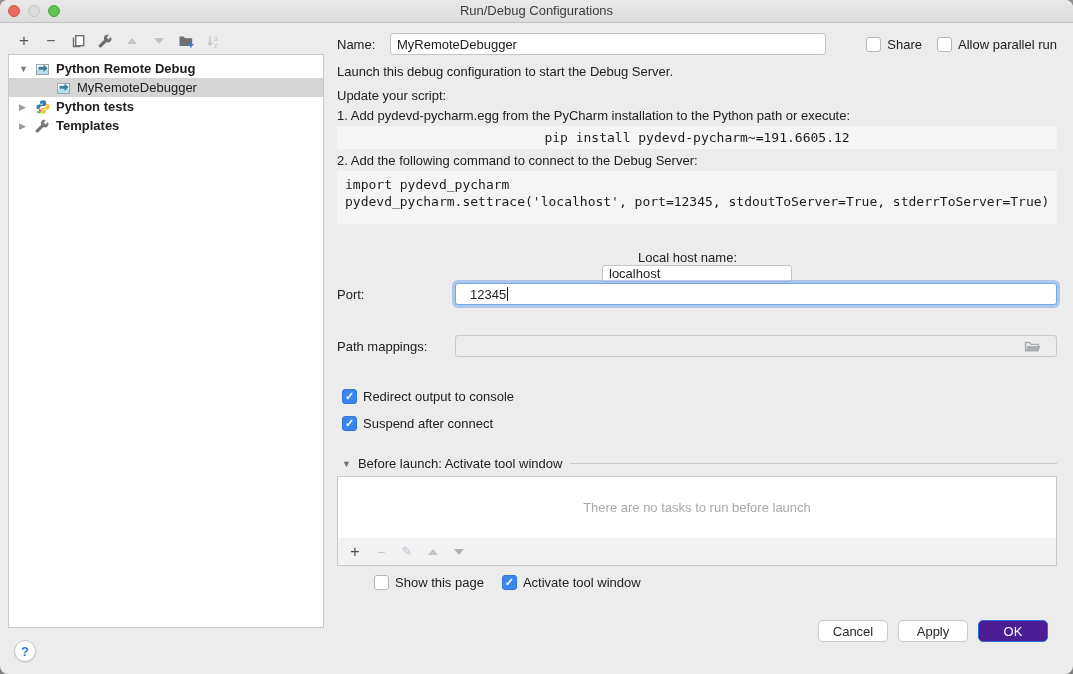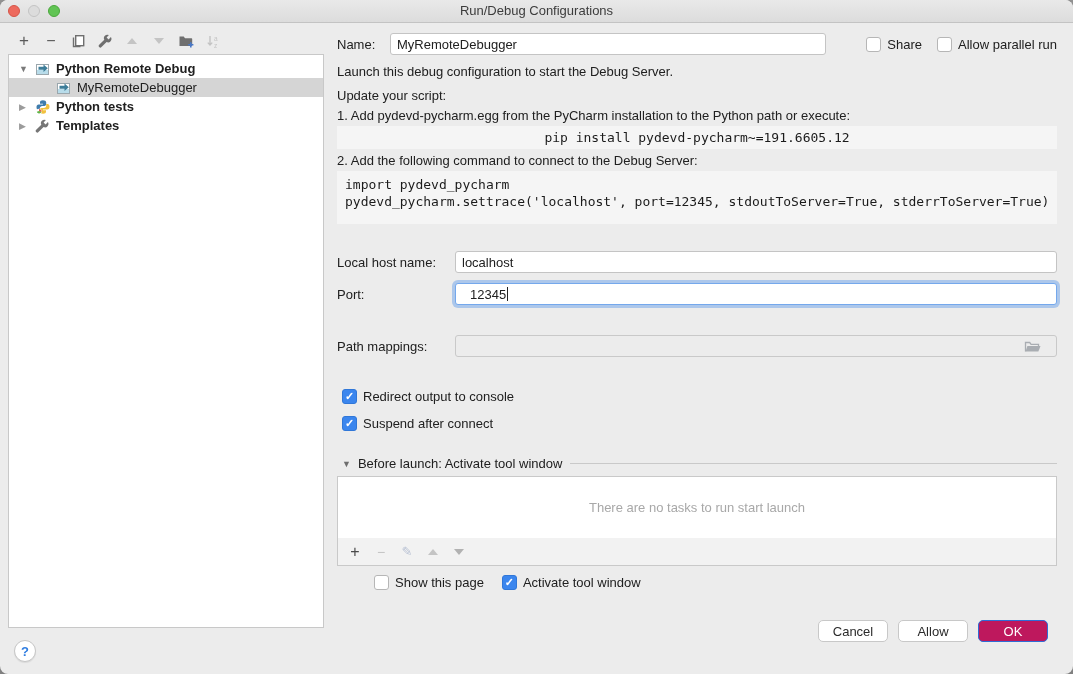--- a/index.html
+++ b/index.html
@@ -48,21 +48,21 @@
   .share-group{margin-left:auto;display:flex;align-items:center;}
   .allow-group{margin-left:15px;display:flex;align-items:center;}
   .para{position:absolute;left:0;line-height:16px;}
   .codeblock{position:absolute;left:0;width:720px;background:#f5f5f5;font-family:"DejaVu Sans Mono",monospace;
              font-size:13px;color:#1b1b1b;box-sizing:border-box;white-space:pre;}
   .code1{top:126px;padding:3px 8px;line-height:17px;text-align:center;}
   .code2{top:171px;padding:5px 8px 14px 8px;line-height:17px;}
   .field-row{left:0;width:720px;height:24px;}
   .field-row .lbl{width:118px;flex:none;}
   .field-row .txt-input{flex:1;}
-  .host-row{top:250px;}
+  .host-row{top:250px;flex-direction:column;}
   .port-row{top:282px;}
   .fake-input{height:22px;border:1px solid #c4c4c4;border-radius:3px;background:#fff;display:flex;align-items:center;
               padding:0 14px;box-sizing:border-box;flex:1;}
   .fake-input.focused{border:1px solid #74a8ec;box-shadow:0 0 0 3px rgba(120,170,235,.55);}
   .caret{width:1px;height:14px;background:#222;margin-left:1px;}
   .path-row{top:334px;}
   .disabled-field{background:transparent;border:1px solid #c9c9c9;justify-content:flex-end;}
   .check-row{left:5px;height:17px;display:flex;align-items:center;position:absolute;}
   .redirect-row{top:388px;}
   .suspend-row{top:415px;}
@@ -82,21 +82,21 @@
   .page-cbs .second{margin-left:18px;display:flex;align-items:center;}
   .page-cbs .first{display:flex;align-items:center;padding-left:28px;}
   
   .help-btn{position:absolute;left:14px;top:640px;width:22px;height:22px;border-radius:50%;background:#fff;
             border:1px solid #c6c6c6;box-sizing:border-box;display:flex;align-items:center;justify-content:center;
             color:#2f7de1;font-weight:700;font-size:13px;box-shadow:0 1px 1px rgba(0,0,0,.08);cursor:default;}
   .footer-btns{position:absolute;right:25px;top:620px;display:flex;gap:10px;}
   .btn{min-width:70px;height:22px;border-radius:5px;border:1px solid #c8c8c8;background:#fff;font-size:13px;
        font-family:"Liberation Sans",sans-serif;display:flex;align-items:center;justify-content:center;
        padding:0 12px;box-sizing:border-box;color:#2a2a2a;cursor:default;}
-  .btn.primary{background:#be185d;border-color:#2f6cd6;color:#fff;}
+  .btn.primary{background:#4c1d95;border-color:#2f6cd6;color:#fff;}
   svg{display:block;}
 </style>
 </head>
 <body>
 
 <div class="window">
 
   <div class="titlebar">
     <div class="traffic">
       <span class="tl red"></span>
@@ -244,21 +244,21 @@
       <span class="cb-lbl">Suspend after connect</span>
     </div>
 
     <div class="bl-header">
       <span class="bl-arrow">▼</span>
       <span>Before launch: Activate tool window</span>
       <span class="bl-line"></span>
     </div>
 
     <div class="tasks-box">
-      <span class="tasks-empty">There are no tasks to run start launch</span>
+      <span class="tasks-empty">There are no tasks to run before launch</span>
     </div>
 
     <div class="tasks-toolbar">
       <span class="tt-icon" style="font-size:16px;">+</span>
       <span class="tt-icon disabled">−</span>
       <span class="tt-icon pencil">✎</span>
       <span class="tt-icon disabled">
           <span class="tri-up"></span>
         </span>
       <span class="tt-icon disabled">
@@ -275,17 +275,17 @@
         <span class="cb checked"></span>
         <span class="cb-lbl">Activate tool window</span>
       </span>
     </div>
 
   </div>
 
   <div class="help-btn">?</div>
   <div class="footer-btns">
     <button class="btn">Cancel</button>
-    <button class="btn">Allow</button>
+    <button class="btn">Apply</button>
     <button class="btn primary">OK</button>
   </div>
 
 </div>
 
 </body></html>

